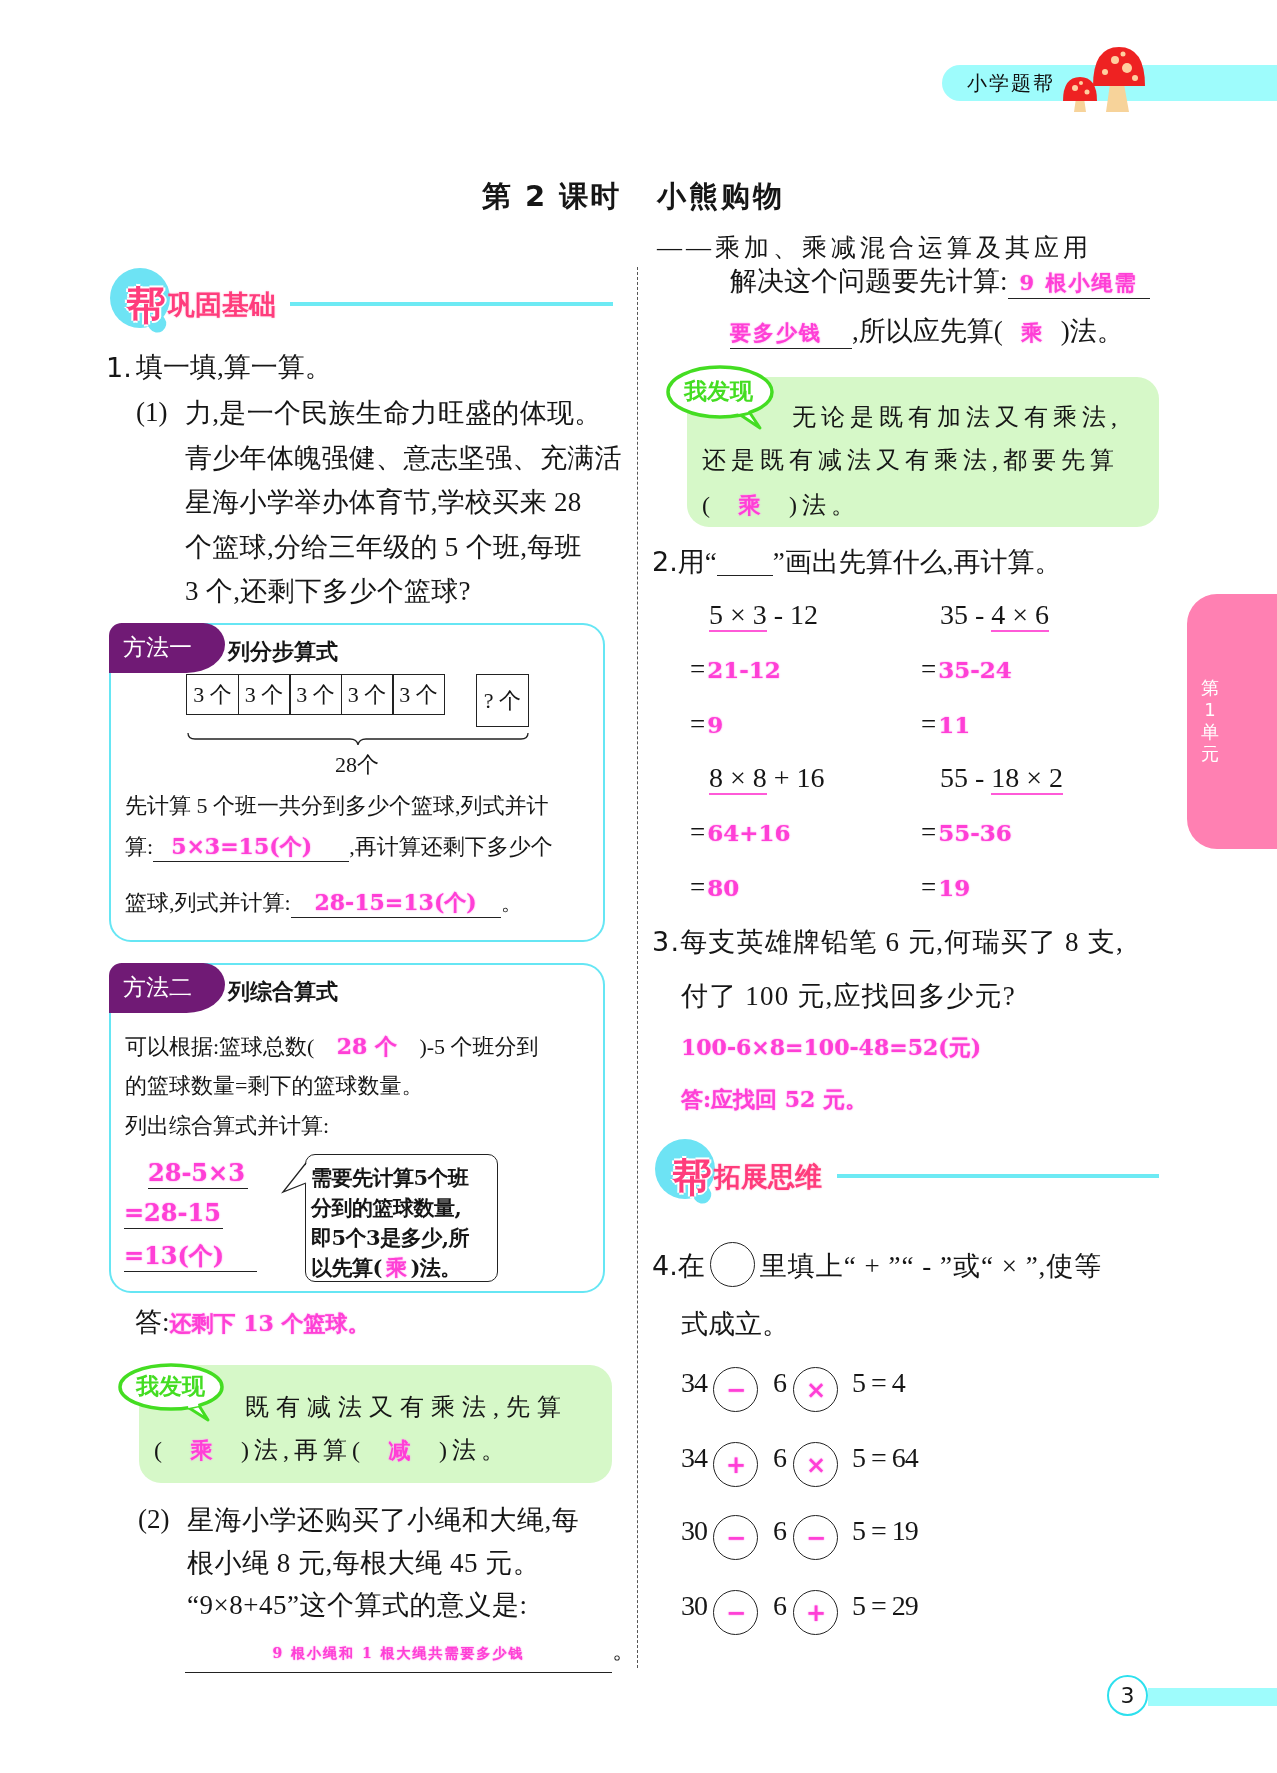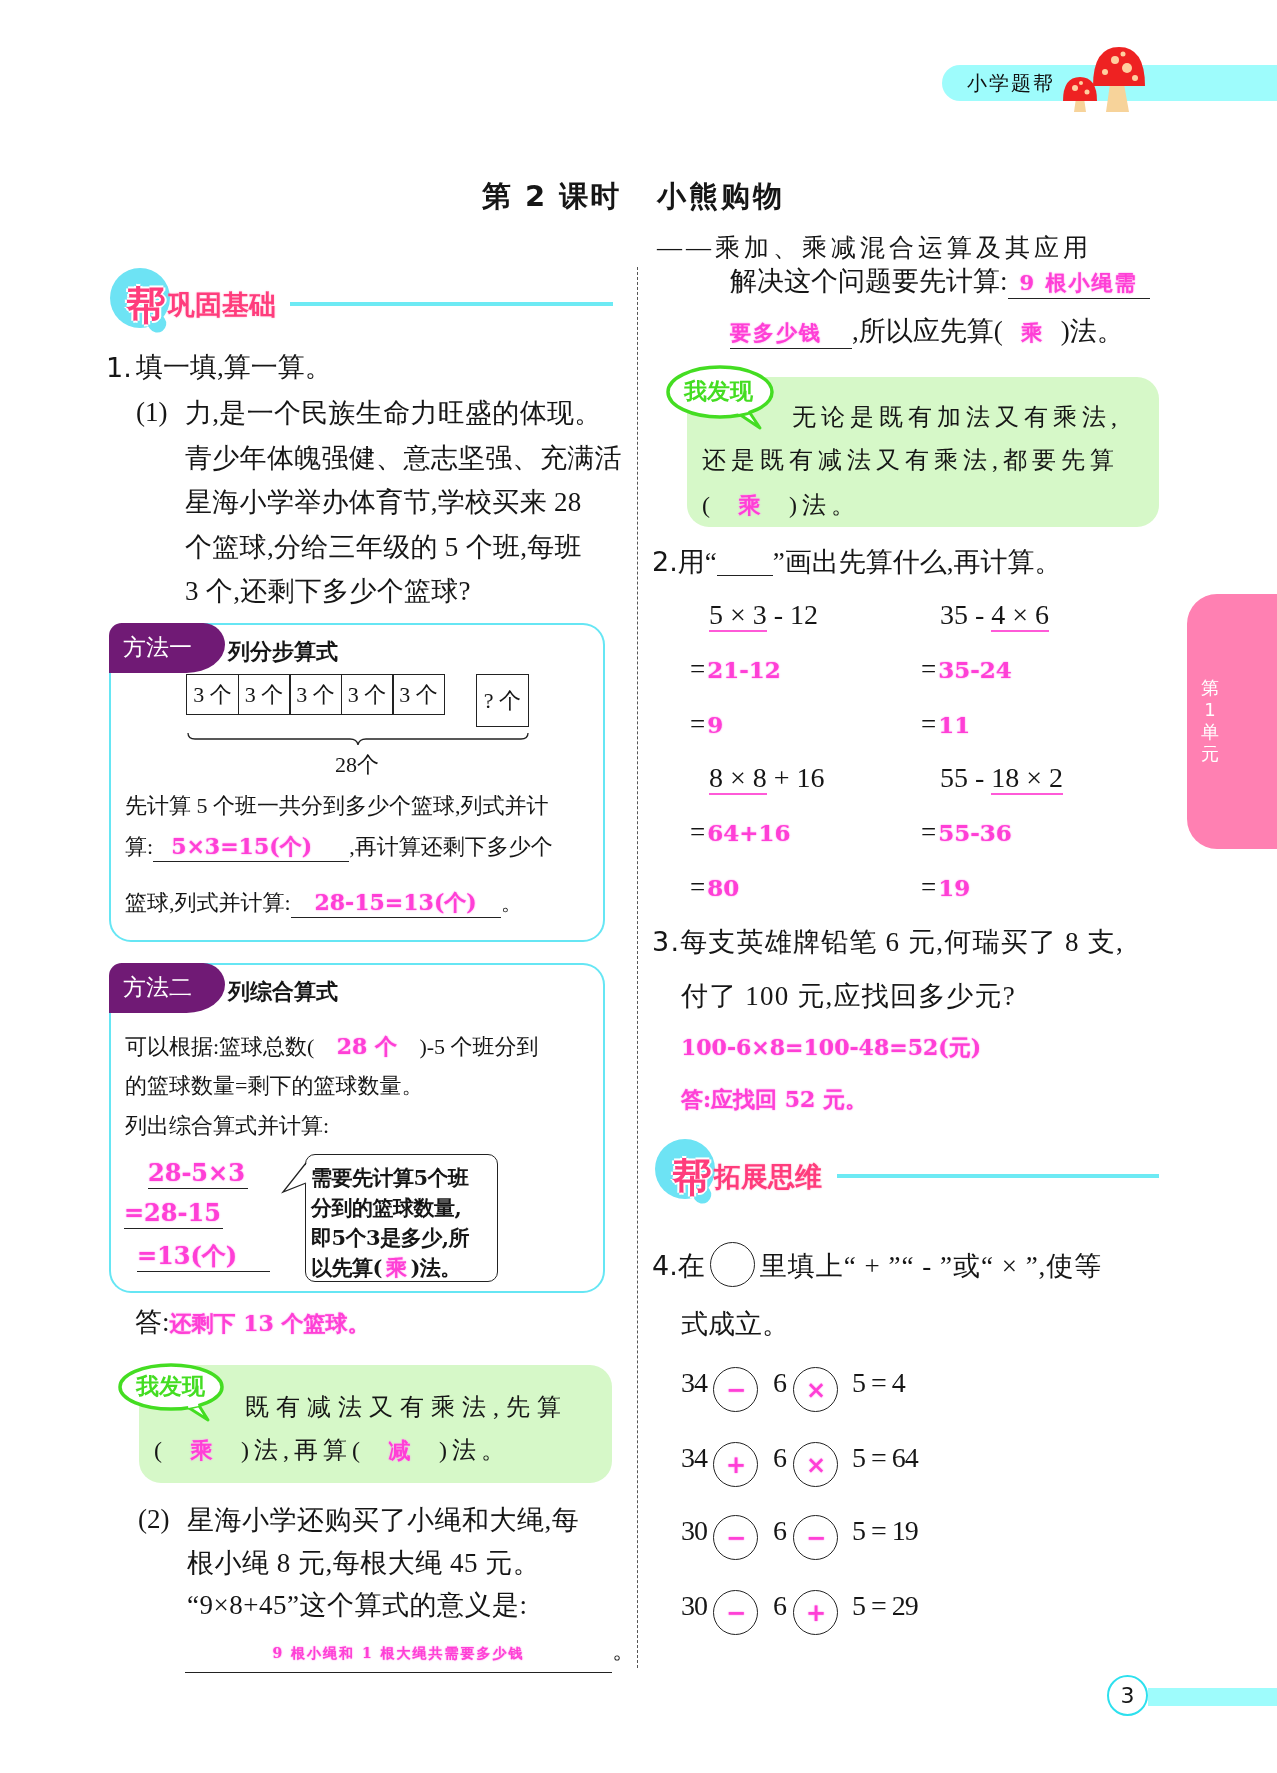--- a/index.html
+++ b/index.html
@@ -144,21 +144,21 @@
       <span class="mtab-text">方法二</span>
     </div>
     <div class="t mtitle">列综合算式</div>
     <div class="t f22" style="left:16px;top:72px;">
       <span>可以根据:篮球总数(</span><span class="paren-gap" style="width:105px;"><span class="pk">28 个</span></span><span>)-5 个班分到</span>
     </div>
     <div class="t f22" style="left:16px;top:112px;">的篮球数量=剩下的篮球数量。</div>
     <div class="t f22" style="left:16px;top:152px;">列出综合算式并计算:</div>
     <div class="step" style="left:39px;top:198px;"><span class="blank" style="width:100px;text-align:left;"><span class="pk">28-5×3</span></span></div>
     <div class="step" style="left:15px;top:238px;"><span class="blank" style="width:99px;text-align:left;"><span class="pk">=28-15</span></span></div>
-    <div class="step" style="left:15px;top:281px;margin-left:13px;"><span class="blank" style="width:133px;text-align:left;"><span class="pk">=13(个)</span></span></div>
+    <div class="step" style="left:15px;top:281px;"><span class="blank" style="width:133px;text-align:left;"><span class="pk">=13(个)</span></span></div>
     <div class="hint">
       <div class="hint-line">需要先计算5个班</div>
       <div class="hint-line">分到的篮球数量,</div>
       <div class="hint-line">即5个3是多少,所</div>
       <div class="hint-line"><span>以先算(</span><span class="pk" style="margin:0 4px;">乘</span><span>)法。</span></div>
     </div>
     <svg style="position:absolute;left:172px;top:198px;" width="28" height="34" viewBox="0 0 28 34">
       <polygon points="26,2 2,31 26,22" fill="#fff"></polygon>
       <polyline points="25,2 2,31 25,22" fill="none" stroke="#222" stroke-width="1.3"></polyline>
     </svg>

